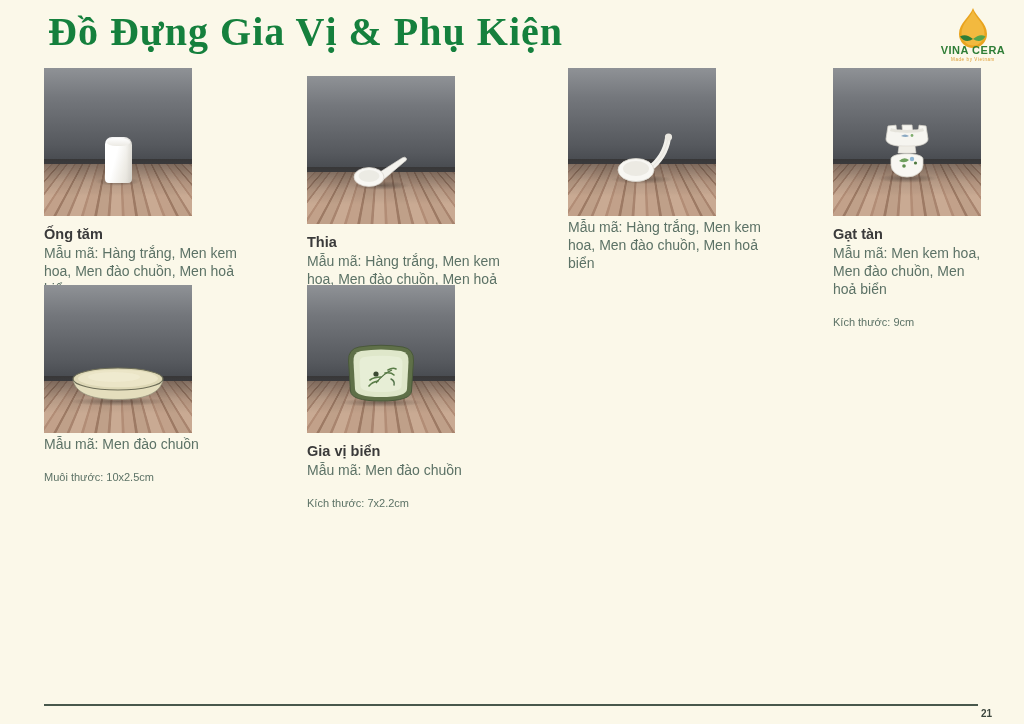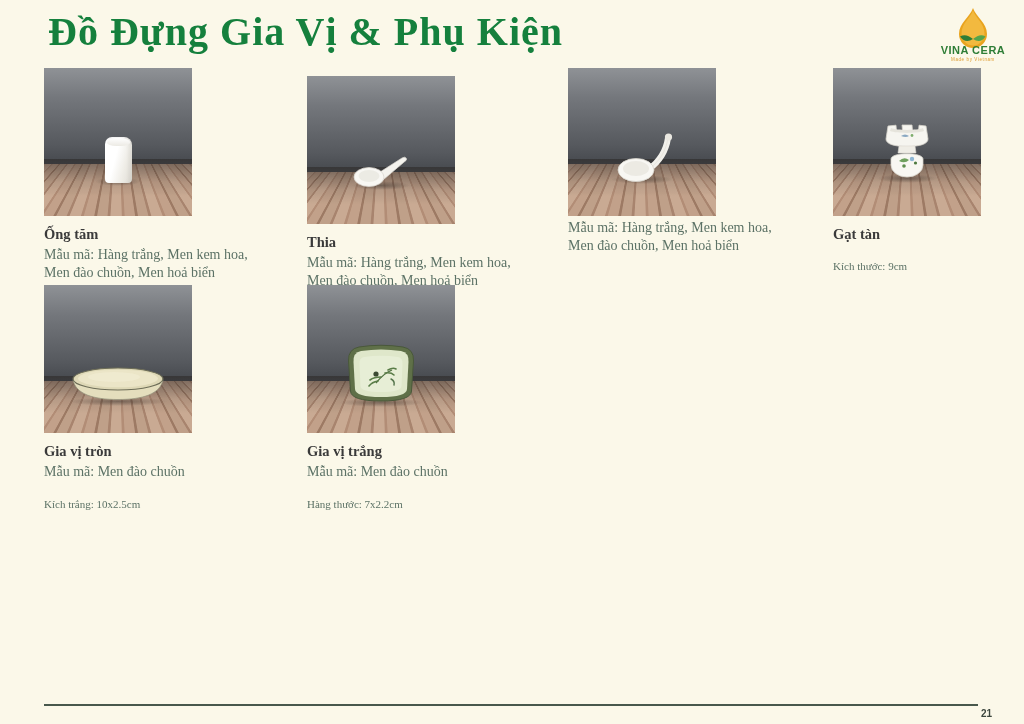--- a/index.html
+++ b/index.html
@@ -11,21 +11,21 @@
   }
   
   .page-title{
     position:absolute;left:44px;top:4px;margin:4px;
     font-family:"Liberation Serif", serif;
     font-size:40px;font-weight:700;letter-spacing:1px;
     color:#15803d;
   }
   .logo{position:absolute;top:6px;right:8px;width:86px;height:58px;}
   
-  .card{position:absolute;width:205px;font-family:Liberation Serif, serif;}
+  .card{position:absolute;width:205px;}
   .card.narrow{width:158px;}
   .photo{
     position:relative;width:148px;height:148px;overflow:hidden;
     background:linear-gradient(180deg,#8f9296 0%,#74777c 20%,#56595e 52%,#494c51 62%,#4c4f54 100%);
   }
   .floor{position:absolute;left:0;right:0;bottom:0;height:57px;overflow:hidden;}
   .planks{
     position:absolute;left:50%;bottom:-6px;width:360px;height:150px;margin-left:-180px;
     background:repeating-linear-gradient(90deg,
       #c9aa93 0 12px,#b28d76 12px 15px,#c2a18a 15px 26px,
@@ -145,56 +145,56 @@
       <path d="M12,40 C12,33 44,33 44,40 L44,46 A16,12 0 0 1 12,46 Z" fill="#f8f7f2" stroke="#d7d4cc" stroke-width="0.8"></path>
       <path d="M22,17 q4,-3 8,0 q-3,2 -8,0 Z" fill="#8aa8c2"></path>
       <circle cx="33" cy="16.5" r="1.4" fill="#7fae6e"></circle>
       <path d="M20,42 q5,-5 10,-1 q-4,4 -10,1 Z" fill="#6fa05e"></path>
       <circle cx="33" cy="40" r="2.2" fill="#8fb7d4"></circle>
       <circle cx="36.5" cy="44" r="1.6" fill="#4d7a3f"></circle>
       <circle cx="25" cy="47" r="1.8" fill="#5e8f4e"></circle>
     </svg>
   </div>
   <p class="p-name">Gạt tàn</p>
+  <p class="p-desc">Mẫu mã: Men kem hoa, Men đào chuồn, Men hoả biển</p>
   <p class="p-size">Kích thước: 9cm</p>
 </div>
 
 <div class="card" style="left:44px;top:285px">
   <div class="photo">
     <div class="floor">
         <div class="planks"></div>
       </div>
     <div class="shadow" style="bottom:27px;width:100px"></div>
     <svg class="item svg-item" style="bottom:30px" width="98" height="38" viewBox="0 0 98 38">
       <path d="M4,15 C7,29 24,34.5 49,34.5 C74,34.5 91,29 94,15 L4,15 Z" fill="#e4debd" stroke="#94947c" stroke-width="0.7"></path>
       <ellipse cx="49" cy="14" rx="45" ry="11" fill="#ded8b6" stroke="#6e6e58" stroke-width="1.2"></ellipse>
       <ellipse cx="49" cy="13.5" rx="40" ry="8.8" fill="#ebe5c7"></ellipse>
       <ellipse cx="45" cy="12" rx="26" ry="5" fill="#f0ebd1" opacity="0.8"></ellipse>
     </svg>
   </div>
-  <p class="p-name">Gia vị tròn</p>
   <p class="p-desc">Mẫu mã: Men đào chuồn</p>
-  <p class="p-size">Kích trắng: 10x2.5cm</p>
+  <p class="p-size">Muôi thước: 10x2.5cm</p>
 </div>
 
 <div class="card" style="left:307px;top:285px">
   <div class="photo">
     <div class="floor">
         <div class="planks"></div>
       </div>
     <div class="shadow" style="bottom:26px;width:84px"></div>
     <svg class="item svg-item" style="bottom:28px" width="76" height="62" viewBox="0 0 76 62">
       <path d="M16,4 Q38,0.5 60,4 Q71,6 70.5,18 L68.5,48 Q68,58 38,58 Q8,58 7.5,48 L5.5,18 Q5,6 16,4 Z" fill="#5f7048" stroke="#49583a" stroke-width="1"></path>
       <path d="M18,8 Q38,5 58,8 Q66,9.5 65.5,19 L64,46 Q63.5,54 38,54 Q12.5,54 12,46 L10.5,19 Q10,9.5 18,8 Z" fill="#dfe7ca"></path>
       <path d="M21,14 Q38,11.5 55,14 Q60,15 59.5,21 L58.5,43 Q58,49 38,49 Q18,49 17.5,43 L16.5,21 Q16,15 21,14 Z" fill="#e7eed6"></path>
       <path d="M33,40 q8,-10 16,-13" fill="none" stroke="#4f6f3f" stroke-width="1.3"></path>
       <path d="M35,38 q-6,1 -9,5 M38,34 q-7,0 -11,3 M42,30 q6,-1 9,2 M45,27 q5,-3 8,-1" fill="none" stroke="#5a7d48" stroke-width="1.6" stroke-linecap="round"></path>
       <circle cx="33" cy="31" r="2.6" fill="#3c4a33"></circle>
       <path d="M48,36 q4,2 3,6" fill="none" stroke="#52734a" stroke-width="1.4" stroke-linecap="round"></path>
     </svg>
   </div>
-  <p class="p-name">Gia vị trắng</p>
+  <p class="p-name">Gia vị biển</p>
   <p class="p-desc">Mẫu mã: Men đào chuồn</p>
-  <p class="p-size">Hàng thước: 7x2.2cm</p>
+  <p class="p-size">Kích thước: 7x2.2cm</p>
 </div>
 
 <div class="footer-line"></div>
 <div class="page-number">21</div>
 
 </body></html>

